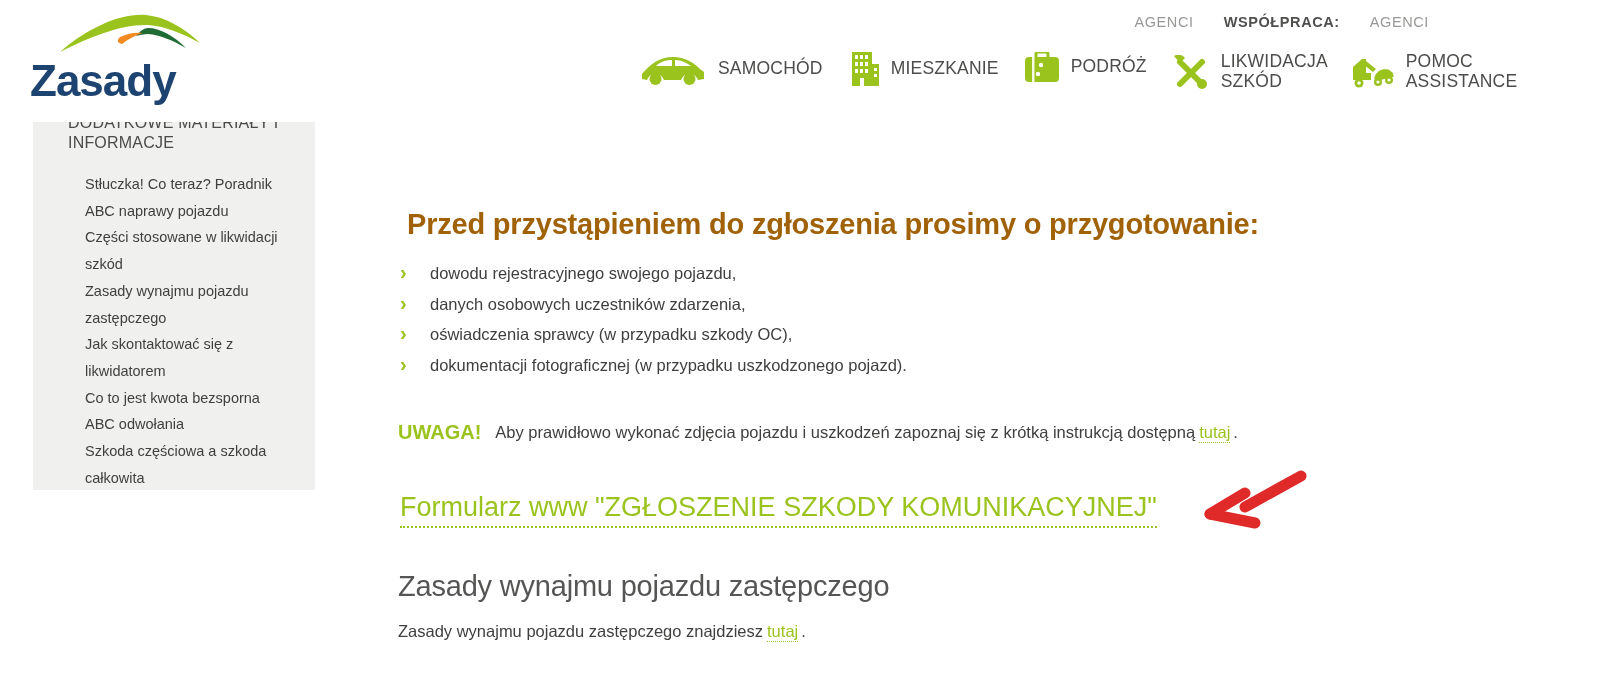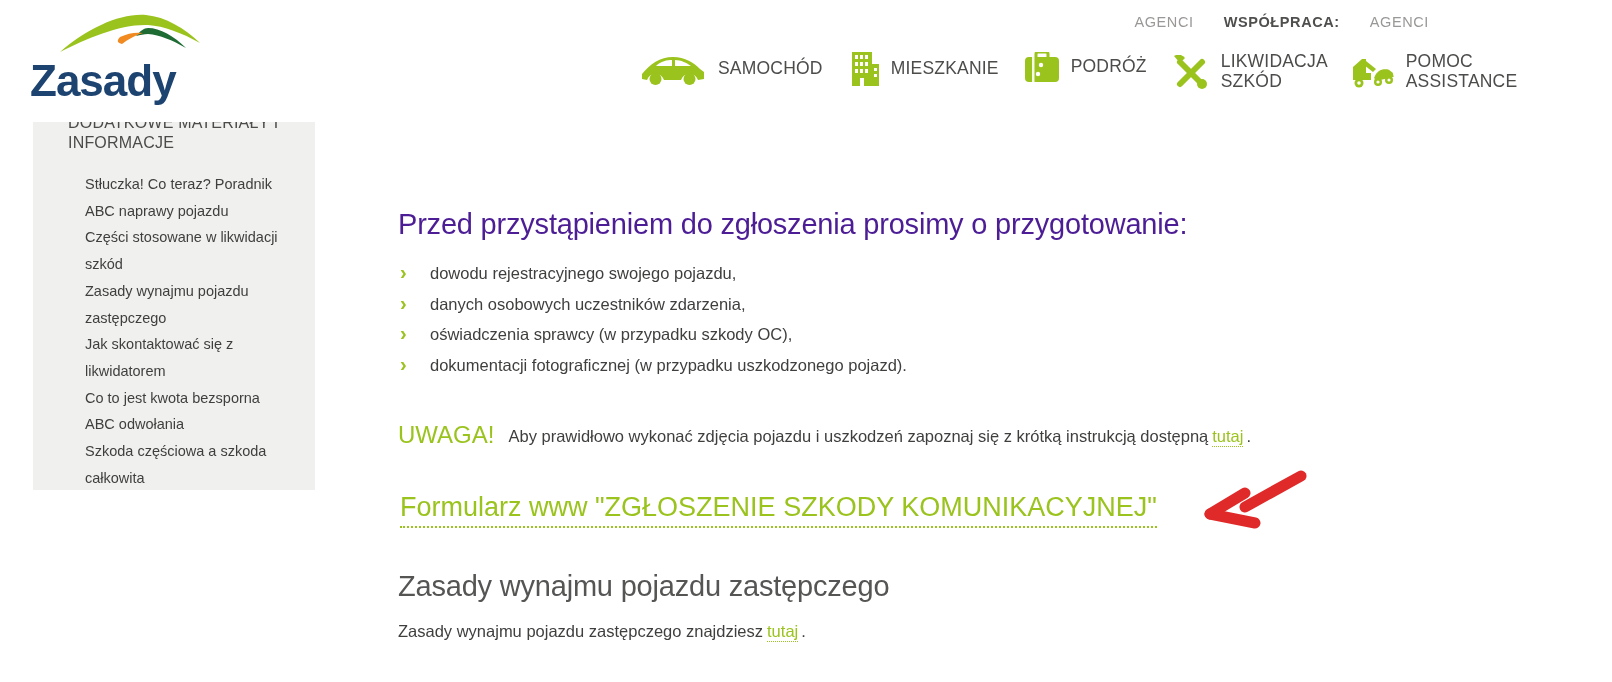--- a/index.html
+++ b/index.html
@@ -30,30 +30,30 @@
     line-height:20px; margin-top:-9px; letter-spacing:.2px; max-width:280px; }
   .sidebar-list { list-style:none; margin:18px 0 0 17px; }
   .sidebar-list li { line-height:26.7px; }
   .sidebar-list a { font-size:14.5px; color:#3f3f3e; }
   .sidebar-footer-heading { font-size:16.5px; font-weight:400; color:#4b4b4a; margin:14px 0 0 0;
     letter-spacing:.2px; }
   .sidebar-footer-heading a { color:#4b4b4a; }
 
   
   .main { position:absolute; left:398px; top:0; width:1200px; height:682px; }
-  .page-heading { position:absolute; top:208px; left:0; font-size:29px; font-weight:400;
-    color:#4c1d95; letter-spacing:-.2px; }
+  .page-heading { position:absolute; top:208px; left:9px; font-size:29px; font-weight:700;
+    color:#a16207; letter-spacing:-.2px; }
   .bullets { position:absolute; top:258px; left:2px; list-style:none; }
   .bullets li { position:relative; padding-left:30px; line-height:30.7px; font-size:16.5px;
     color:#3f3f3e; }
   .bullets li::before { content:"\203A"; position:absolute; left:0; top:-1px; color:#9ac31d;
     font-size:20px; font-weight:700; }
 
   .notice { position:absolute; top:421px; left:0; white-space:nowrap; }
-  .notice-label { font-size:24px; color:#9ac31d; margin-right:14px; vertical-align:-1px; }
+  .notice-label { font-size:20px; color:#9ac31d; margin-right:14px; vertical-align:-1px;font-weight:bold; }
   .notice-text, .notice-suffix { font-size:16.5px; color:#3f3f3e; }
   .green-link { color:#9ac31d; border-bottom:1px dotted #9ac31d; padding-bottom:1px; }
   .notice .green-link { font-size:16.5px; margin-left:4px; }
   .notice-suffix { margin-left:3px; }
 
   .form-link-wrap { position:absolute; top:492px; left:2px; }
   .form-link { font-size:27px; color:#9ac31d; border-bottom:2px dotted #9ac31d; padding-bottom:4px; }
 
   .arrow { position:absolute; top:463px; left:795px; }
 

